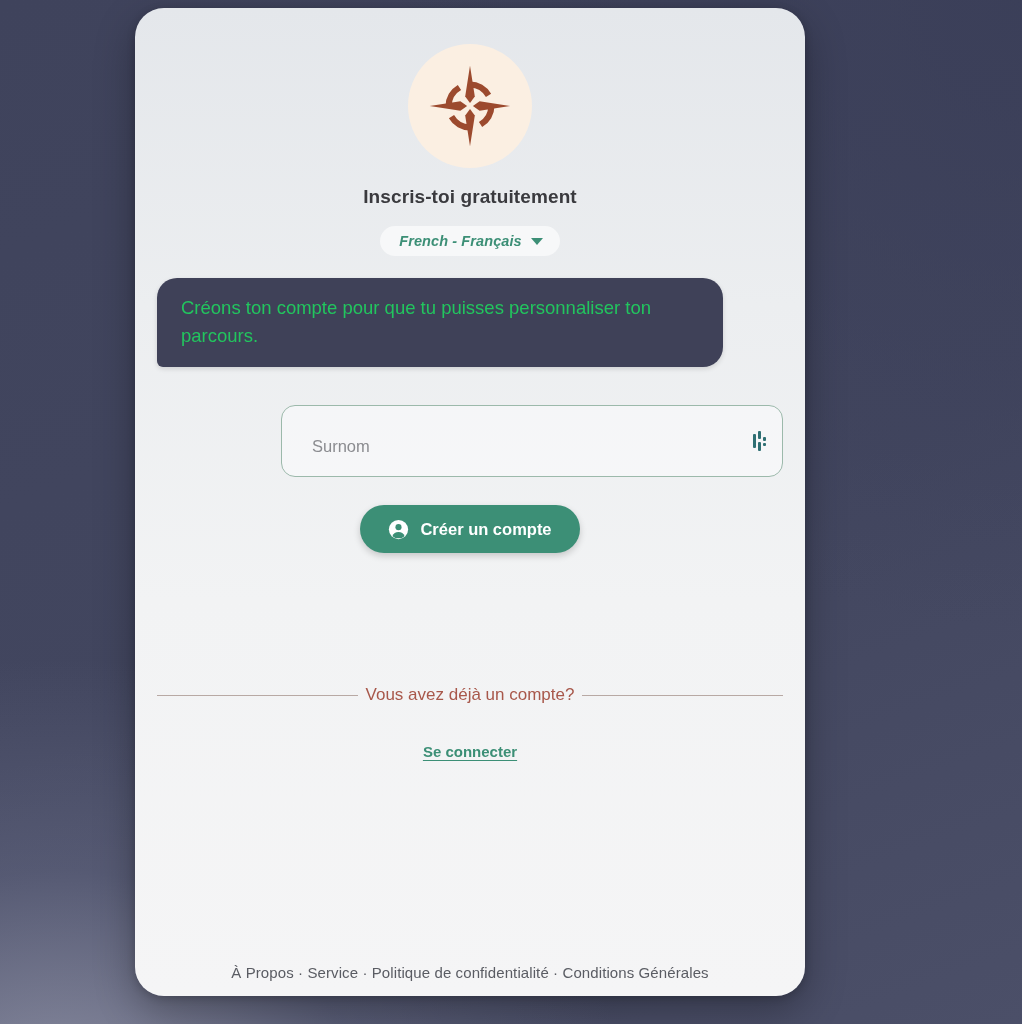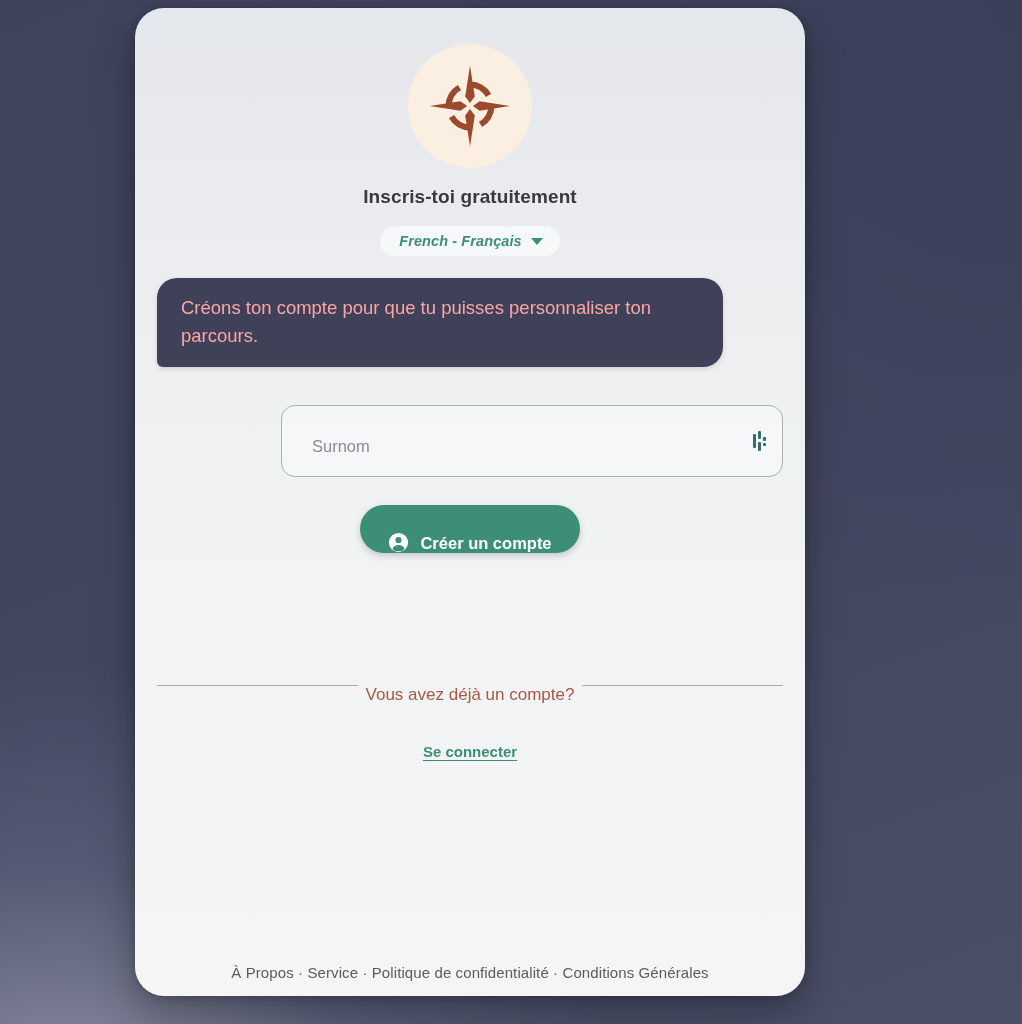--- a/index.html
+++ b/index.html
@@ -93,21 +93,21 @@
   }
 
   
   .bubbles {
     width: 100%;
     padding: 0 22px;
     margin-top: 22px;
   }
   .bubble {
     background: #3f4158;
-    color: #fca5a5;
+    color: #22c55e;
     font-size: 18.5px;
     line-height: 28px;
     padding: 16px 24px 17px 24px;
     border-radius: 20px 20px 20px 6px;
     width: fit-content;
     max-width: 566px;
     box-shadow: 0 2px 5px rgba(0,0,0,0.13);
   }
   .bubble + .bubble { margin-top: 14px; }
   .bubble-1 { max-width: 566px; }
@@ -143,21 +143,21 @@
     height: 22px;
     display: flex;
     align-items: center;
     justify-content: center;
   }
 
   
   .submit-btn {
     margin-top: 28px;
     display: inline-flex;
-    align-items: flex-end;
+    align-items: center;
     justify-content: center;
     gap: 11px;
     height: 48px;
     padding: 0 28px;
     border: none;
     border-radius: 999px;
     background: #3c8f76;
     color: #ffffff;
     font-family: inherit;
     font-size: 16.5px;
@@ -166,20 +166,21 @@
     box-shadow: 0 3px 7px rgba(0,0,0,0.18);
   }
   .submit-btn svg { display: block; }
 
   
   .divider {
     margin-top: 132px;
     width: 100%;
     padding: 0 22px;
     display: flex;
+    align-items: center;
     gap: 8px;
   }
   .divider .rule {
     flex: 1;
     height: 1px;
     background: #b8a9a4;
   }
   .divider .divider-text {
     font-size: 17px;
     color: #a8584b;

